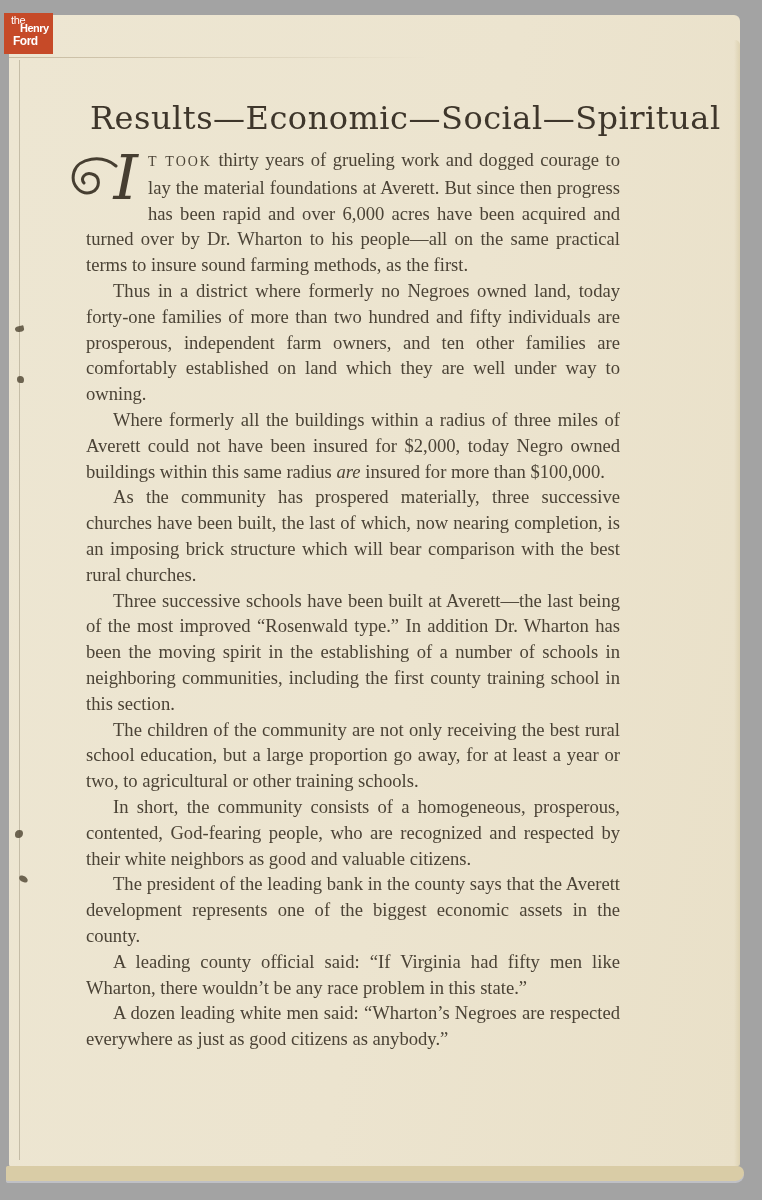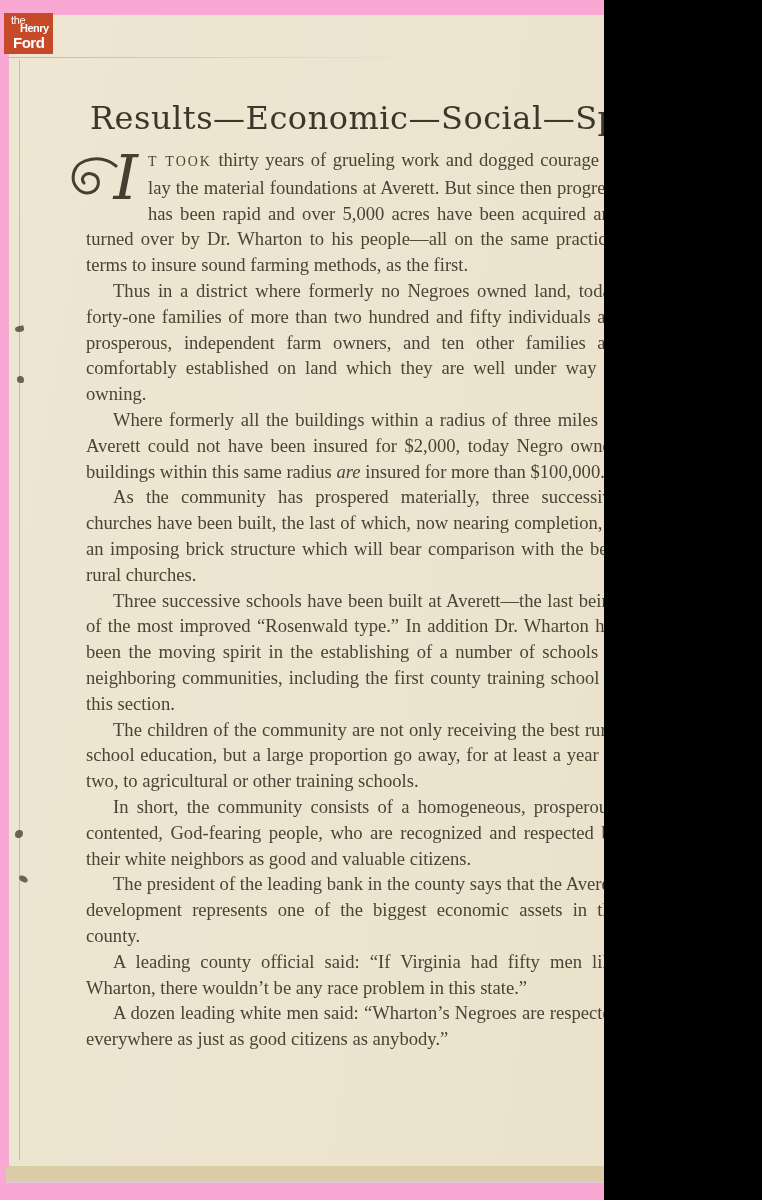--- a/index.html
+++ b/index.html
@@ -1,18 +1,18 @@
 <!DOCTYPE html>
 <html><head>
 <meta charset="utf-8">
 <style>
   html,body { margin:0; padding:0; background:#000; }
   .stage {
-    position:relative; width:604px; height:1200px;
-    background:#f9a8d4; overflow:hidden;
+    position:relative; width:762px; height:1200px;
+    background:#a3a3a3; overflow:hidden;
     font-family:"Liberation Serif", serif;
   }
   
   .paper {
     position:absolute; left:9px; top:15px; width:731px; height:1152px;
     background:linear-gradient(100deg,#ede6d2 0%, #ece4cf 55%, #e9e0c8 100%);
     border-radius:3px 6px 5px 3px;
   }
   .paper-right-edge {
     position:absolute; right:0; top:25px; bottom:0; width:6px;
@@ -40,21 +40,21 @@
   .stitch.s4 { left:19px; top:876px; width:9px; height:6px; border-radius:30% 70% 40% 60%; transform:rotate(15deg); }
 
   
   .hf-logo {
     position:absolute; left:4px; top:13px; width:49px; height:41px;
     background:#c64a28; color:#fff;
     font-family:"Liberation Sans", sans-serif;
   }
   .hf-the   { position:absolute; left:7px;  top:1px;  font-size:11px; font-weight:400; letter-spacing:-0.3px; }
   .hf-henry { position:absolute; left:16px; top:9px;  font-size:11px; font-weight:700; letter-spacing:-0.5px; }
-  .hf-ford  { position:absolute; left:9px;  top:21px; font-size:15px; font-weight:700; letter-spacing:-0.5px; }
+  .hf-ford  { position:absolute; left:9px;  top:21px; font-size:12px; font-weight:700; letter-spacing:-0.5px; }
 
   
   .doc-title {
     position:absolute; left:90px; top:99px;
     font-family:"DejaVu Serif", serif; 
     font-size:32px; color:#3e362b; letter-spacing:.5px; white-space:nowrap;
   }
   .body-text {
     position:absolute; left:86px; top:147px; width:534px;
     font-size:18.6px; line-height:25.8px; color:#4b4336;
@@ -102,21 +102,21 @@
   <div class="doc-title">Results—Economic—Social—Spiritual</div>
 
   <div class="body-text">
 
     <p class="p first">
       <span class="dropcap-box">
         <svg class="dropcap-flourish" width="52" height="52" viewBox="0 0 52 52">
           <path d="M48 10 C34 -2 10 2 6 16 C2 30 14 40 24 36 C33 32 32 20 24 18 C17 16 12 22 16 27" fill="none" stroke="#463e31" stroke-width="3" stroke-linecap="round"></path>
         </svg>
         <span class="dropletter">I</span>
-      </span><span class="lead-caps">T TOOK</span><span> thirty years of grueling work and dogged courage to lay the material foundations at Averett. But since then progress has been rapid and over 5,000 acres have been acquired and turned over by Dr. Wharton to his people—all on the same practical terms to insure sound farming methods, as the first.</span>
+      </span><span class="lead-caps">T TOOK</span><span> thirty years of grueling work and dogged courage to lay the material foundations at Averett. But since then progress has been rapid and over 6,000 acres have been acquired and turned over by Dr. Wharton to his people—all on the same practical terms to insure sound farming methods, as the first.</span>
     </p>
 
     <p class="p">Thus in a district where formerly no Negroes owned land, today forty-one families of more than two hundred and fifty individuals are prosperous, independent farm owners, and ten other families are comfortably established on land which they are well under way to owning.</p>
 
     <p class="p"><span>Where formerly all the buildings within a radius of three miles of Averett could not have been insured for $2,000, today Negro owned buildings within this same radius </span><span class="ital">are</span><span> insured for more than $100,000.</span></p>
 
     <p class="p">As the community has prospered materially, three successive churches have been built, the last of which, now nearing completion, is an imposing brick structure which will bear comparison with the best rural churches.</p>
     <p class="p">Three successive schools have been built at Averett—the last being of the most improved “Rosenwald type.” In addition Dr. Wharton has been the moving spirit in the establishing of a number of schools in neighboring communities, including the first county training school in this section.</p>
     <p class="p">The children of the community are not only receiving the best rural school education, but a large proportion go away, for at least a year or two, to agricultural or other training schools.</p>
     <p class="p">In short, the community consists of a homogeneous, prosperous, contented, God-fearing people, who are recognized and respected by their white neighbors as good and valuable citizens.</p>

